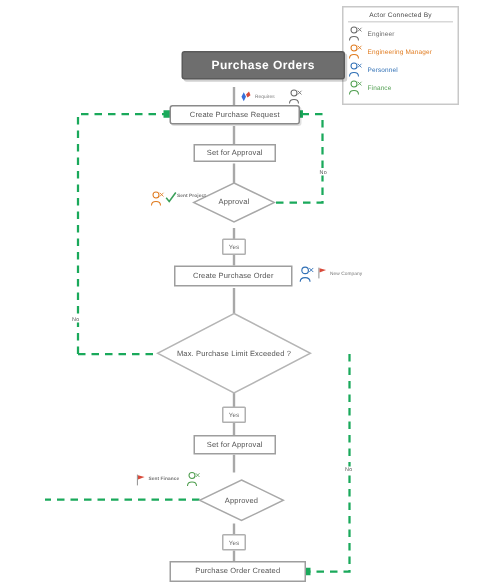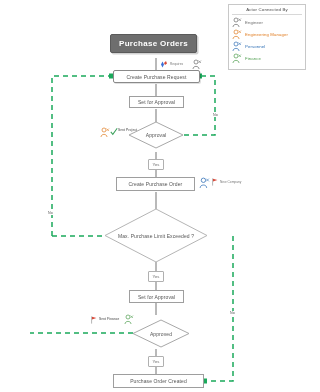--- a/index.html
+++ b/index.html
@@ -213,21 +213,21 @@
     <div class="legend-row">
       <svg class="legend-ico" viewBox="0 0 20 22">
         <circle cx="8" cy="6" r="4" fill="none" stroke="#4f9e4f" stroke-width="1.4"></circle>
         <path d="M2 20 C2 13 14 13 14 20" fill="none" stroke="#4f9e4f" stroke-width="1.4"></path>
         <path d="M13 3 L18 8 M18 3 L13 8" stroke="#4f9e4f" stroke-width="1.1"></path>
       </svg>
       <span class="legend-lbl" style="color:#4f9e4f">Finance</span>
     </div>
   </div>
 
-  <div class="node title-node" style="left:110px; top:34px; width:87px; height:19px;">Purchase Orders</div>
+  <div class="node title-node" style="left:121px; top:34px; width:109px; height:19px;">Purchase Orders</div>
 
   <svg class="flow-ico" style="left:159px; top:59px; width:10px; height:11px;" viewBox="0 0 20 22">
     <path d="M4 11 L7 5 L10 11 L7 17 Z" fill="#3a6fd8"></path>
     <path d="M10 8 L14 4 L16 9 L12 12 Z" fill="#d84a3a"></path>
   </svg>
   <span class="ico-note" style="left:170px; top:62px;">Requires</span>
   <svg class="flow-ico" style="left:192px; top:59px; width:10px; height:11px;" viewBox="0 0 20 22">
     <circle cx="8" cy="6" r="4" fill="none" stroke="#6a6a6a" stroke-width="1.4"></circle>
     <path d="M2 20 C2 13 14 13 14 20" fill="none" stroke="#6a6a6a" stroke-width="1.4"></path>
     <path d="M13 3 L18 8 M18 3 L13 8" stroke="#6a6a6a" stroke-width="1.1"></path>

